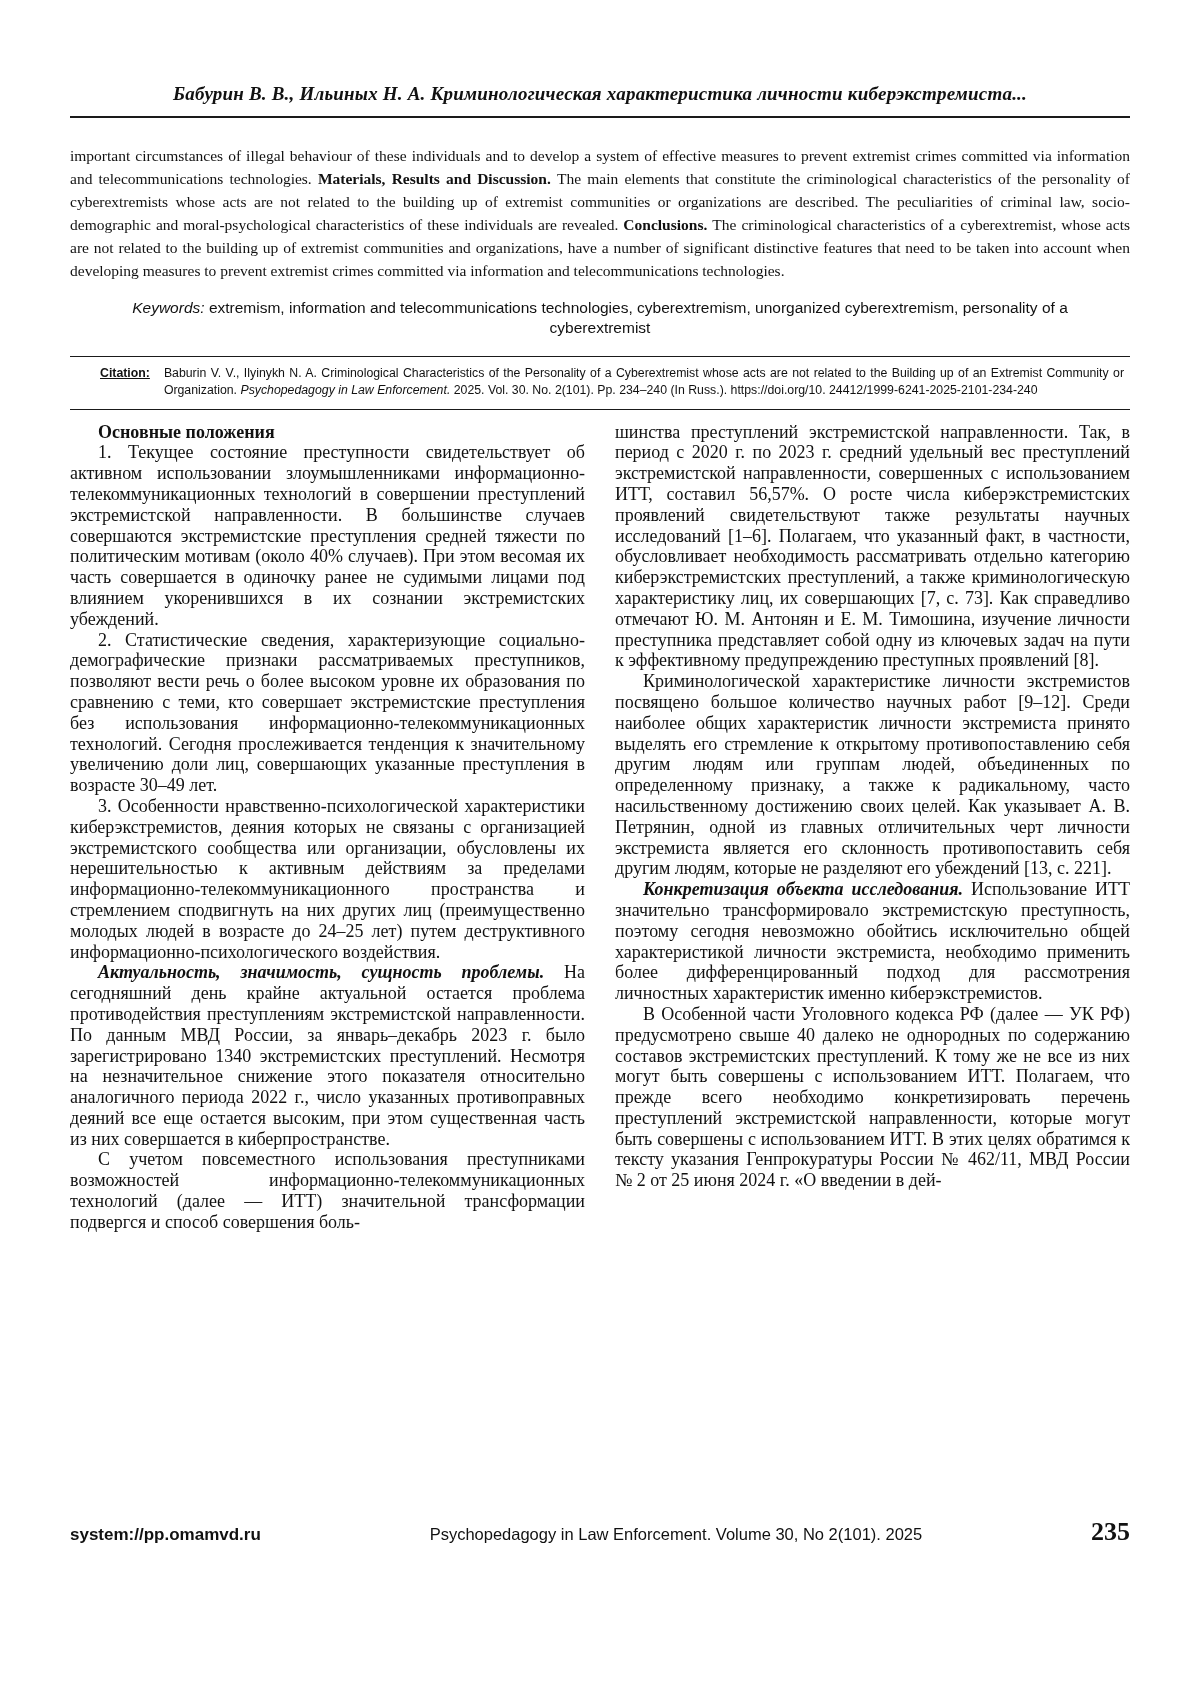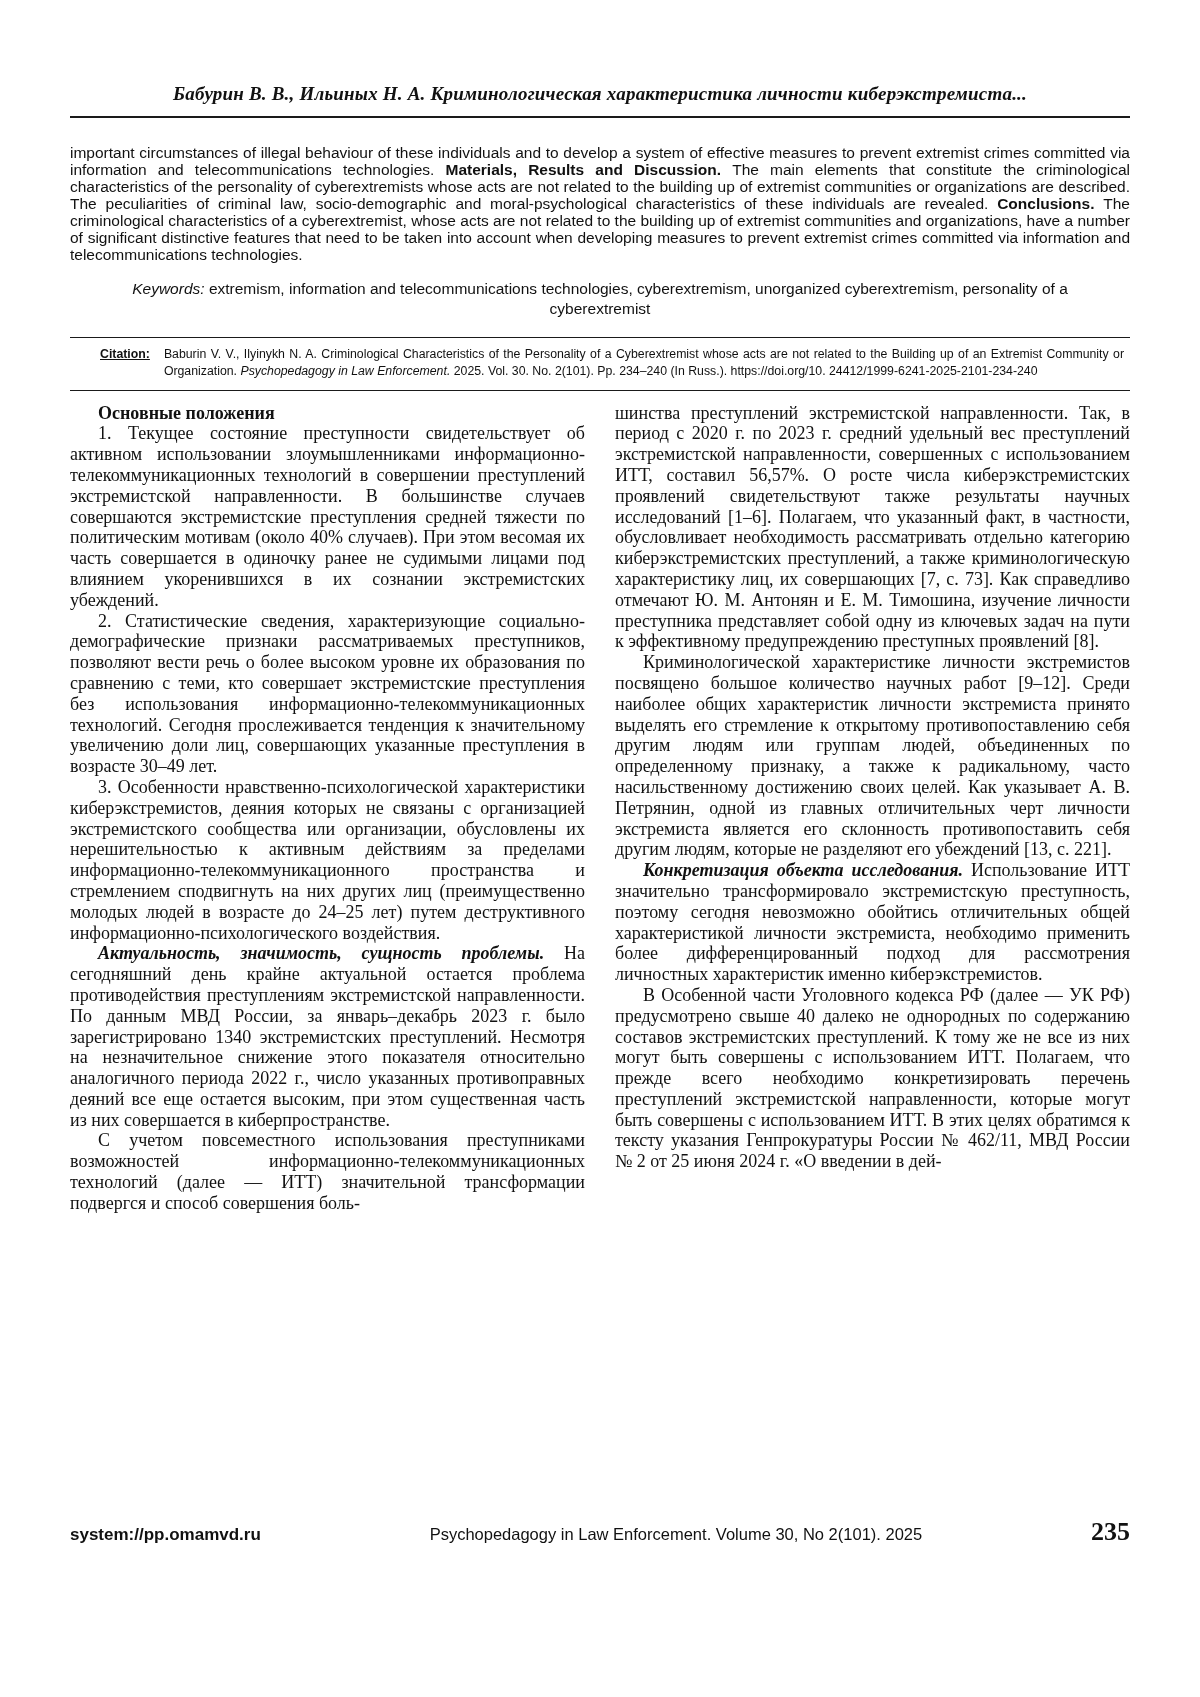--- a/index.html
+++ b/index.html
@@ -28,23 +28,23 @@
   }
 
   .header-rule {
     border: 0;
     border-top: 2px solid #1a1a1a;
     margin-top: 10px;
   }
 
   .abstract {
     margin-top: 26px;
-    font-family: Liberation Sans, sans-serif;
+    font-family: Liberation Serif, serif;
     font-size: 15.5px;
-    line-height: 17px;
+    line-height: 23px;
     text-align: justify;
   }
 
   .keywords {
     margin-top: 16px;
     font-family: "Liberation Sans", sans-serif;
     font-size: 15.5px;
     line-height: 19.8px;
     text-align: center;
     padding: 0 40px;
@@ -132,21 +132,21 @@
         <p class="para heading"><span class="b">Основные положения</span></p>
         <p class="para"><span>1. Текущее состояние преступности свидетельствует об активном использовании злоумышленниками информационно-телекоммуникационных технологий в совершении преступлений экстремистской направленности. В большинстве случаев совершаются экстремистские преступления средней тяжести по политическим мотивам (около 40% случаев). При этом весомая их часть совершается в одиночку ранее не судимыми лицами под влиянием укоренившихся в их сознании экстремистских убеждений.</span></p>
         <p class="para"><span>2. Статистические сведения, характеризующие социально-демографические признаки рассматриваемых преступников, позволяют вести речь о более высоком уровне их образования по сравнению с теми, кто совершает экстремистские преступления без использования информационно-телекоммуникационных технологий. Сегодня прослеживается тенденция к значительному увеличению доли лиц, совершающих указанные преступления в возрасте 30–49 лет.</span></p>
         <p class="para"><span>3. Особенности нравственно-психологической характеристики киберэкстремистов, деяния которых не связаны с организацией экстремистского сообщества или организации, обусловлены их нерешительностью к активным действиям за пределами информационно-телекоммуникационного пространства и стремлением сподвигнуть на них других лиц (преимущественно молодых людей в возрасте до 24–25 лет) путем деструктивного информационно-психологического воздействия.</span></p>
         <p class="para"><span class="b i">Актуальность, значимость, сущность проблемы.</span><span> На сегодняшний день крайне актуальной остается проблема противодействия преступлениям экстремистской направленности. По данным МВД России, за январь–декабрь 2023 г. было зарегистрировано 1340 экстремистских преступлений. Несмотря на незначительное снижение этого показателя относительно аналогичного периода 2022 г., число указанных противоправных деяний все еще остается высоким, при этом существенная часть из них совершается в киберпространстве.</span></p>
         <p class="para"><span>С учетом повсеместного использования преступниками возможностей информационно-телекоммуникационных технологий (далее — ИТТ) значительной трансформации подвергся и способ совершения боль-</span></p>
       </div>
     <div class="col">
         <p class="para noindent"><span>шинства преступлений экстремистской направленности. Так, в период с 2020 г. по 2023 г. средний удельный вес преступлений экстремистской направленности, совершенных с использованием ИТТ, составил 56,57%. О росте числа киберэкстремистских проявлений свидетельствуют также результаты научных исследований [1–6]. Полагаем, что указанный факт, в частности, обусловливает необходимость рассматривать отдельно категорию киберэкстремистских преступлений, а также криминологическую характеристику лиц, их совершающих [7, с. 73]. Как справедливо отмечают Ю. М. Антонян и Е. М. Тимошина, изучение личности преступника представляет собой одну из ключевых задач на пути к эффективному предупреждению преступных проявлений [8].</span></p>
         <p class="para"><span>Криминологической характеристике личности экстремистов посвящено большое количество научных работ [9–12]. Среди наиболее общих характеристик личности экстремиста принято выделять его стремление к открытому противопоставлению себя другим людям или группам людей, объединенных по определенному признаку, а также к радикальному, часто насильственному достижению своих целей. Как указывает А. В. Петрянин, одной из главных отличительных черт личности экстремиста является его склонность противопоставить себя другим людям, которые не разделяют его убеждений [13, с. 221].</span></p>
-        <p class="para"><span class="b i">Конкретизация объекта исследования.</span><span> Использование ИТТ значительно трансформировало экстремистскую преступность, поэтому сегодня невозможно обойтись отличительных общей характеристикой личности экстремиста, необходимо применить более дифференцированный подход для рассмотрения личностных характеристик именно киберэкстремистов.</span></p>
+        <p class="para"><span class="b i">Конкретизация объекта исследования.</span><span> Использование ИТТ значительно трансформировало экстремистскую преступность, поэтому сегодня невозможно обойтись исключительно общей характеристикой личности экстремиста, необходимо применить более дифференцированный подход для рассмотрения личностных характеристик именно киберэкстремистов.</span></p>
         <p class="para"><span>В Особенной части Уголовного кодекса РФ (далее — УК РФ) предусмотрено свыше 40 далеко не однородных по содержанию составов экстремистских преступлений. К тому же не все из них могут быть совершены с использованием ИТТ. Полагаем, что прежде всего необходимо конкретизировать перечень преступлений экстремистской направленности, которые могут быть совершены с использованием ИТТ. В этих целях обратимся к тексту указания Генпрокуратуры России № 462/11, МВД России № 2 от 25 июня 2024 г. «О введении в дей-</span></p>
       </div>
   </div>
 
   <div class="footer">
     <span class="footer-url">system://pp.omamvd.ru</span>
     <span class="footer-journal">Psychopedagogy in Law Enforcement. Volume 30, No 2(101). 2025</span>
     <span class="footer-page">235</span>
   </div>
 

